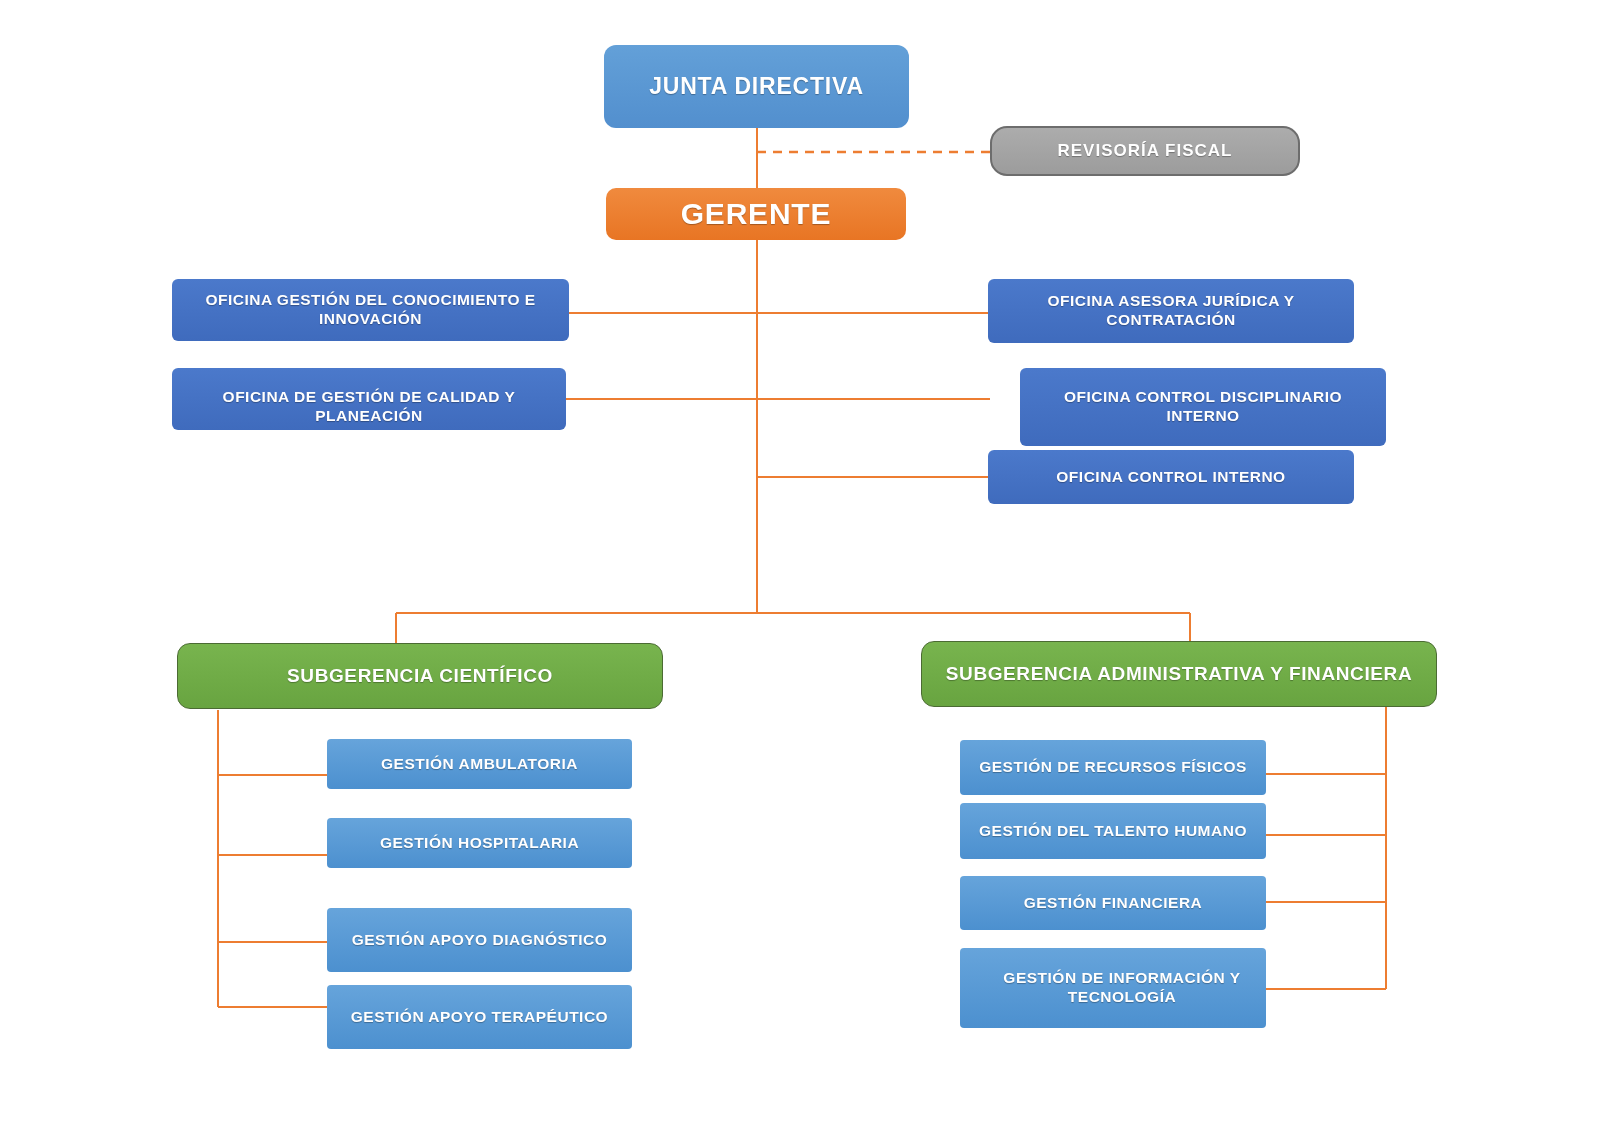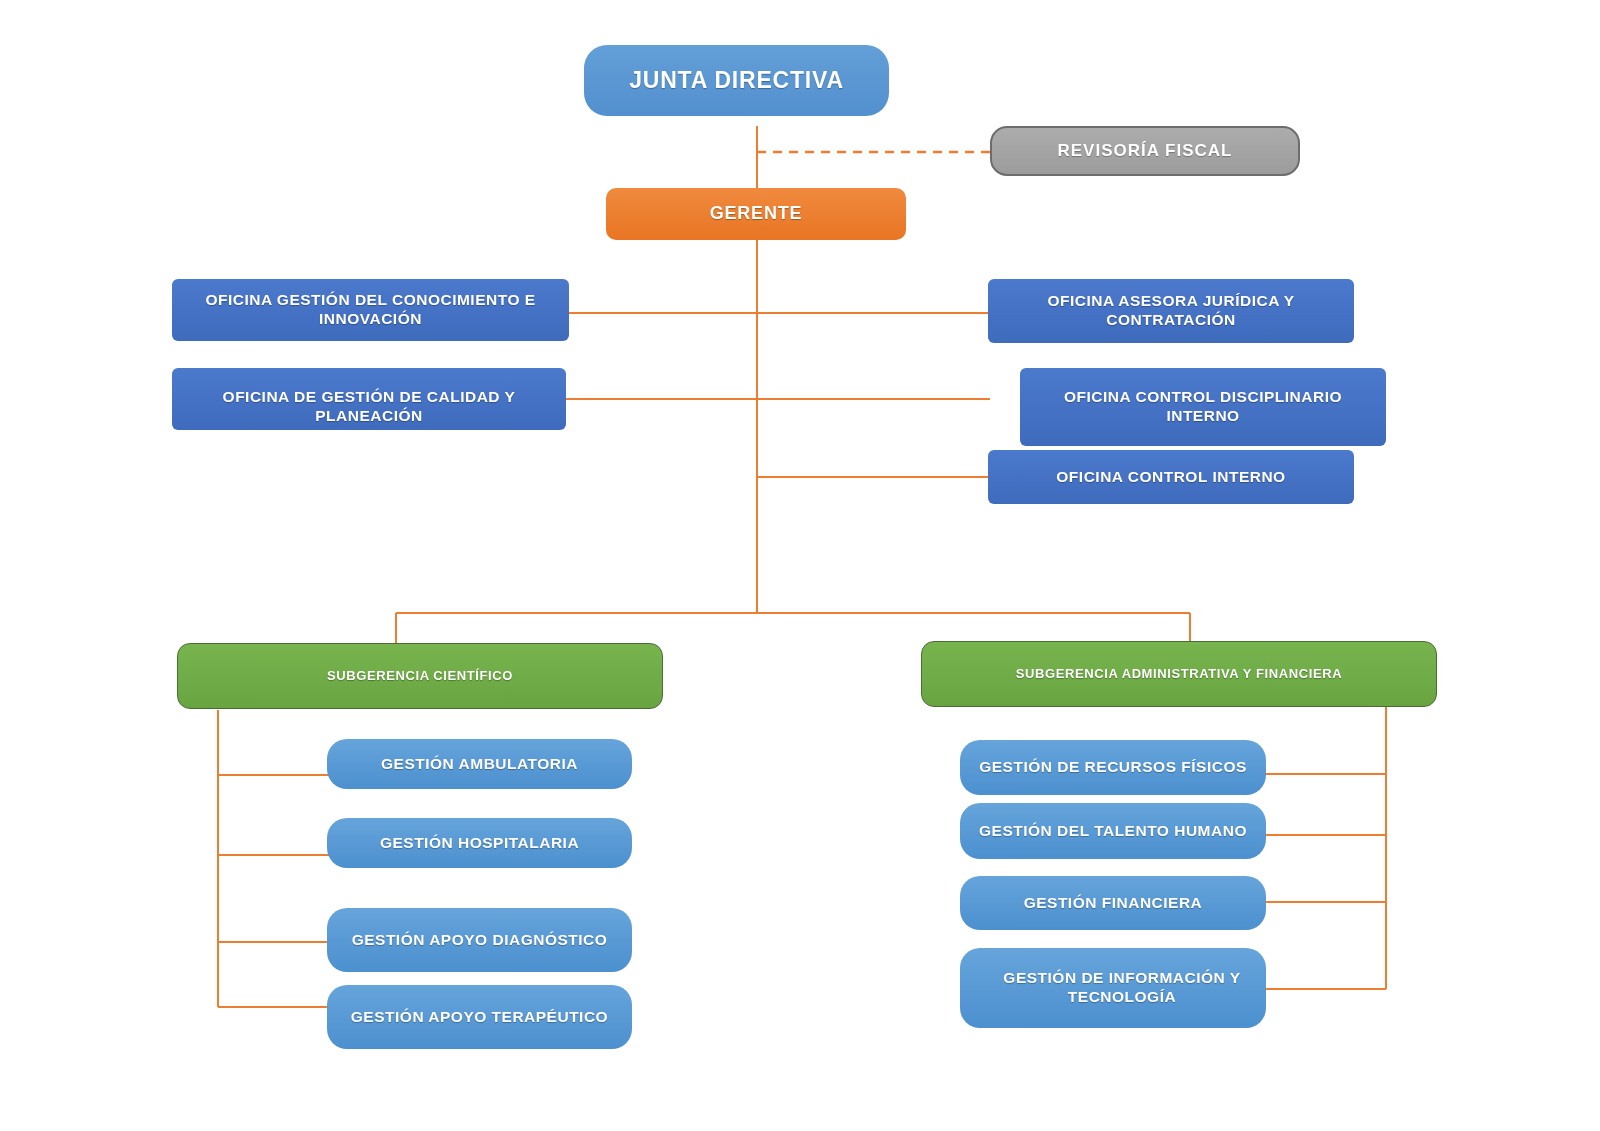--- a/index.html
+++ b/index.html
@@ -51,21 +51,21 @@
   
   .node.junta {
     background: linear-gradient(180deg, #63a0d8 0%, #528fce 100%);
     border-radius: 12px;
     font-size: 23px;
     letter-spacing: 0.8px;
   }
   .node.gerente {
     background: linear-gradient(180deg, #f08a3e 0%, #e87524 100%);
     border-radius: 10px;
-    font-size: 18px;
+    font-size: 30px;
     letter-spacing: 0.8px;
   }
   .node.revisoria {
     background: linear-gradient(180deg, #acacac 0%, #9c9c9c 100%);
     border: 2px solid #6d6d6d;
     border-radius: 17px;
     font-size: 17px;
     letter-spacing: 1px;
   }
 
@@ -75,28 +75,28 @@
     border-radius: 6px;
     font-size: 15.5px;
     letter-spacing: 0.5px;
   }
 
   
   .node.subgerencia {
     background: linear-gradient(180deg, #78b44e 0%, #68a440 100%);
     border: 1.5px solid #4b6b33;
     border-radius: 13px;
-    font-size: 13px;
+    font-size: 19px;
     letter-spacing: 0.6px;
   }
 
   
   .node.proceso {
     background: linear-gradient(180deg, #66a4db 0%, #4c90cf 100%);
-    border-radius: 20px;
+    border-radius: 4px;
     font-size: 15.5px;
     letter-spacing: 0.5px;
   }
 </style>
 </head>
 <body>
 
 <div id="chart-root">
 
   <svg id="connectors" viewBox="0 0 1600 1131" width="1600" height="1131" xmlns="http://www.w3.org/2000/svg">
@@ -125,21 +125,21 @@
       <line x1="1386" y1="706" x2="1386" y2="989"></line>
       <line x1="1266" y1="774" x2="1386" y2="774"></line>
       <line x1="1266" y1="835" x2="1386" y2="835"></line>
       <line x1="1266" y1="902" x2="1386" y2="902"></line>
       <line x1="1266" y1="989" x2="1386" y2="989"></line>
     </g>
 
     <line x1="757" y1="152" x2="990" y2="152" stroke="#ED7D31" stroke-width="2.4" stroke-dasharray="9 7" fill="none"></line>
   </svg>
 
-  <div class="node junta" style="left:584px; top:45px; width:305px; height:71px;border-radius:23px;">
+  <div class="node junta" style="left:604px; top:45px; width:305px; height:83px;">
     <span>JUNTA DIRECTIVA</span>
   </div>
 
   <div class="node revisoria" style="left:990px; top:126px; width:310px; height:50px;">
     <span>REVISORÍA FISCAL</span>
   </div>
 
   <div class="node gerente" style="left:606px; top:188px; width:300px; height:52px;">
     <span>GERENTE</span>
   </div>

